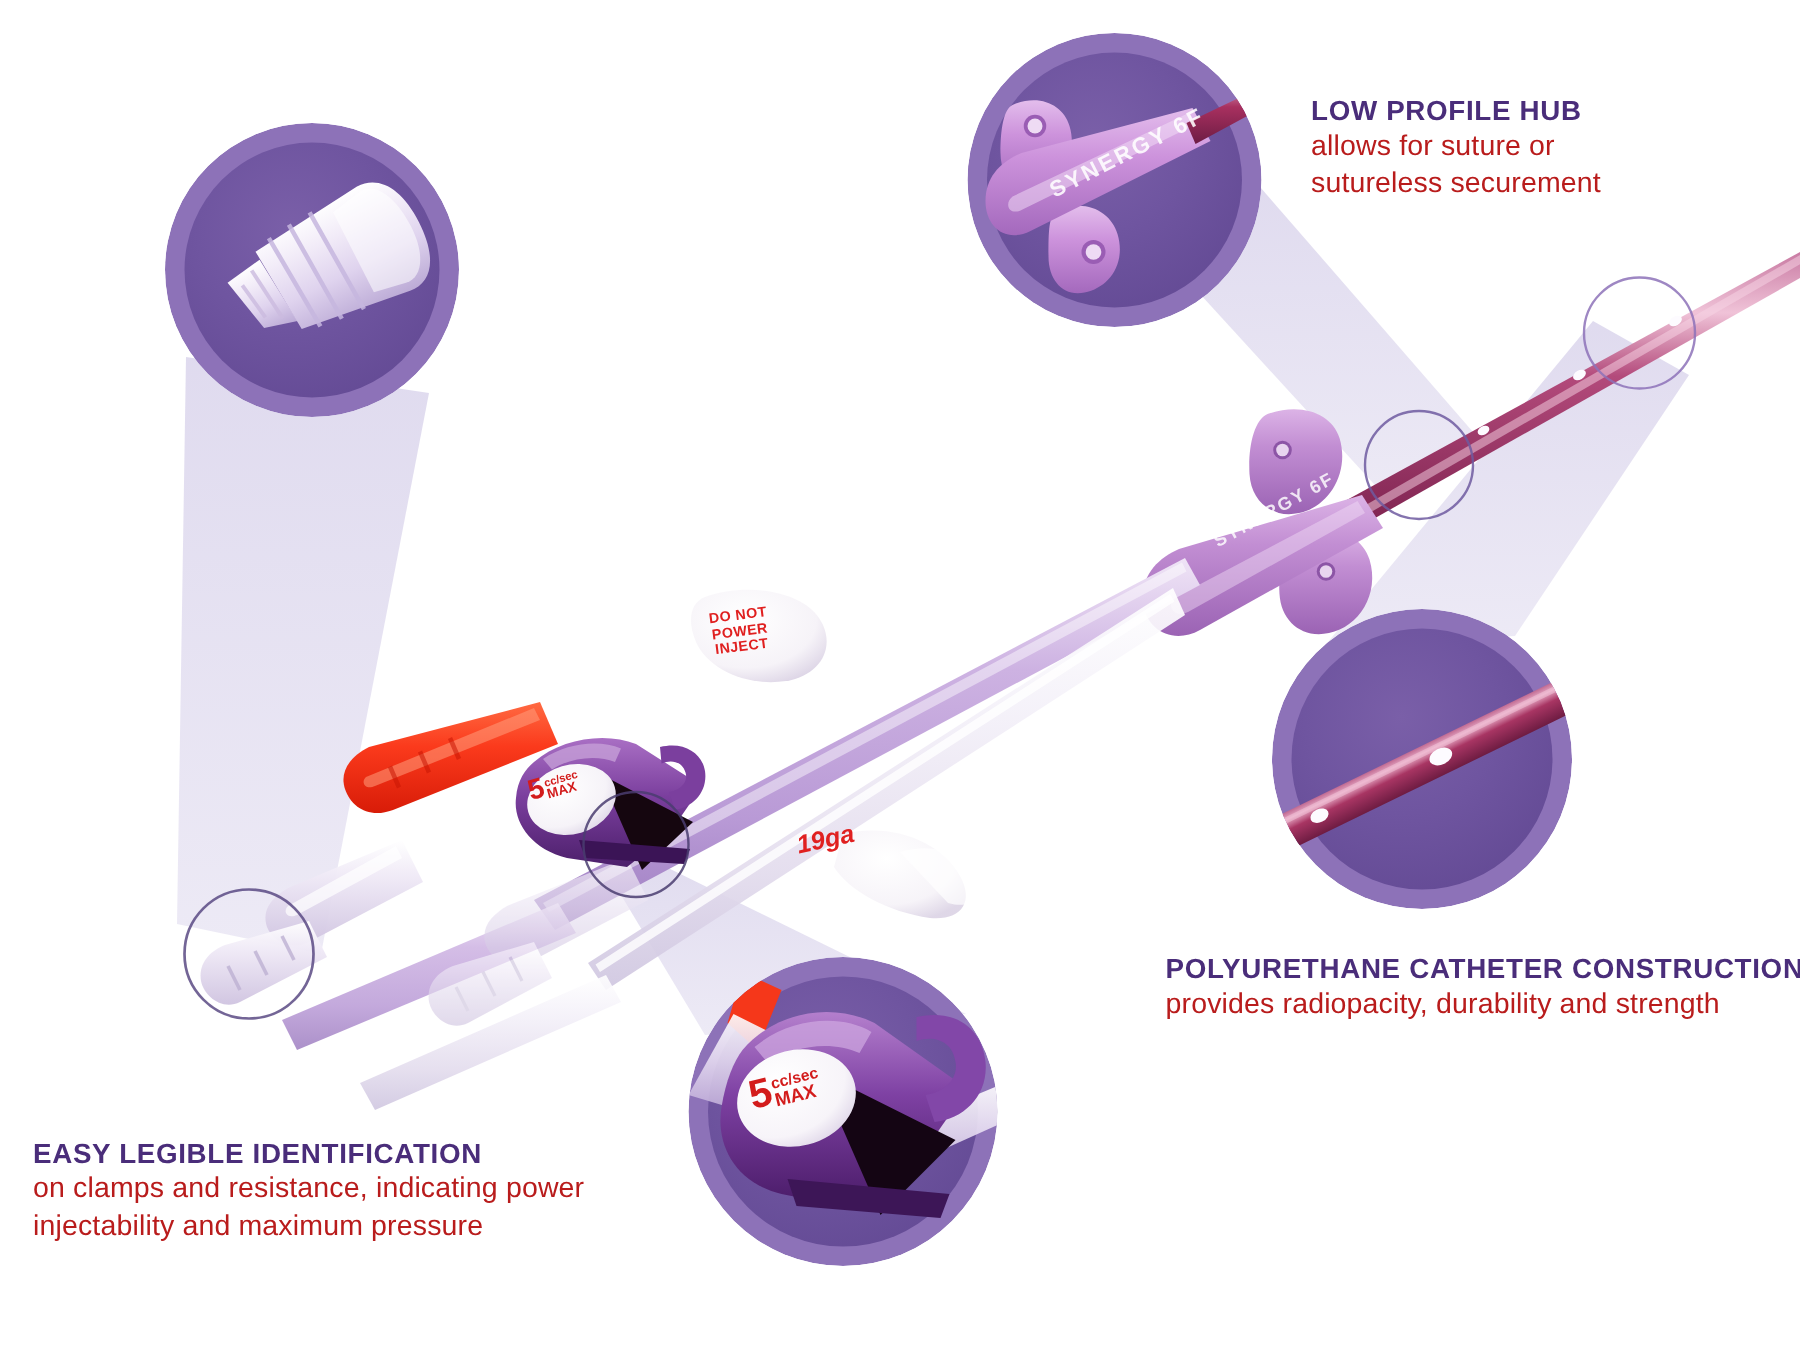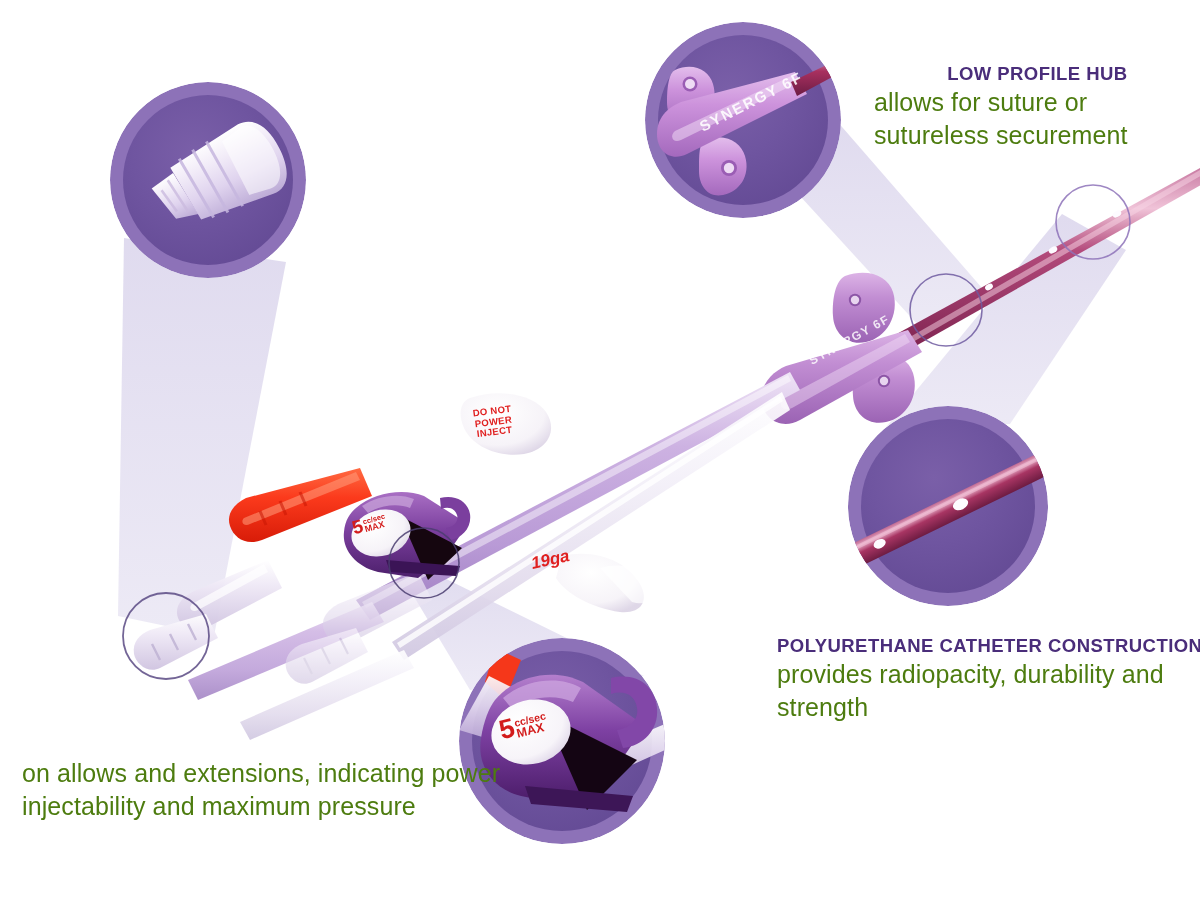--- a/index.html
+++ b/index.html
@@ -22,25 +22,24 @@
   }
   
   .callout{ position:absolute; }
   .callout .c-title{
     font-weight:bold;
     font-size:18.5px;
     letter-spacing:0.45px;
     color:#4a2d7a;
     line-height:1.32;
     white-space:nowrap;
-    text-align:right;
   }
   .callout .c-body{
-    font-size:25px;
-    color:#4d7c0f;
+    font-size:19px;
+    color:#b91c1c;
     line-height:1.30;
     letter-spacing:0.1px;
     white-space:pre-line;
   }
   #callout-low-profile-hub{ left:874px; top:62px; }
   #callout-simple-grip-luers{ left:307px; top:244px; }
   #callout-polyurethane{ left:777px; top:634px; }
   #callout-easy-legible{ left:22px; top:757px; }
 
   
@@ -429,17 +428,18 @@
 
   <div class="callout" id="callout-simple-grip-luers">
   </div>
 
   <div class="callout" id="callout-polyurethane">
     <div class="c-title">POLYURETHANE CATHETER CONSTRUCTION</div>
     <div class="c-body">provides radiopacity, durability and strength</div>
   </div>
 
   <div class="callout" id="callout-easy-legible">
-    <div class="c-body">on allows and extensions, indicating power
+    <div class="c-title">EASY LEGIBLE IDENTIFICATION</div>
+    <div class="c-body">on clamps and resistance, indicating power
 injectability and maximum pressure</div>
   </div>
 
 </div>
 
 </body></html>

